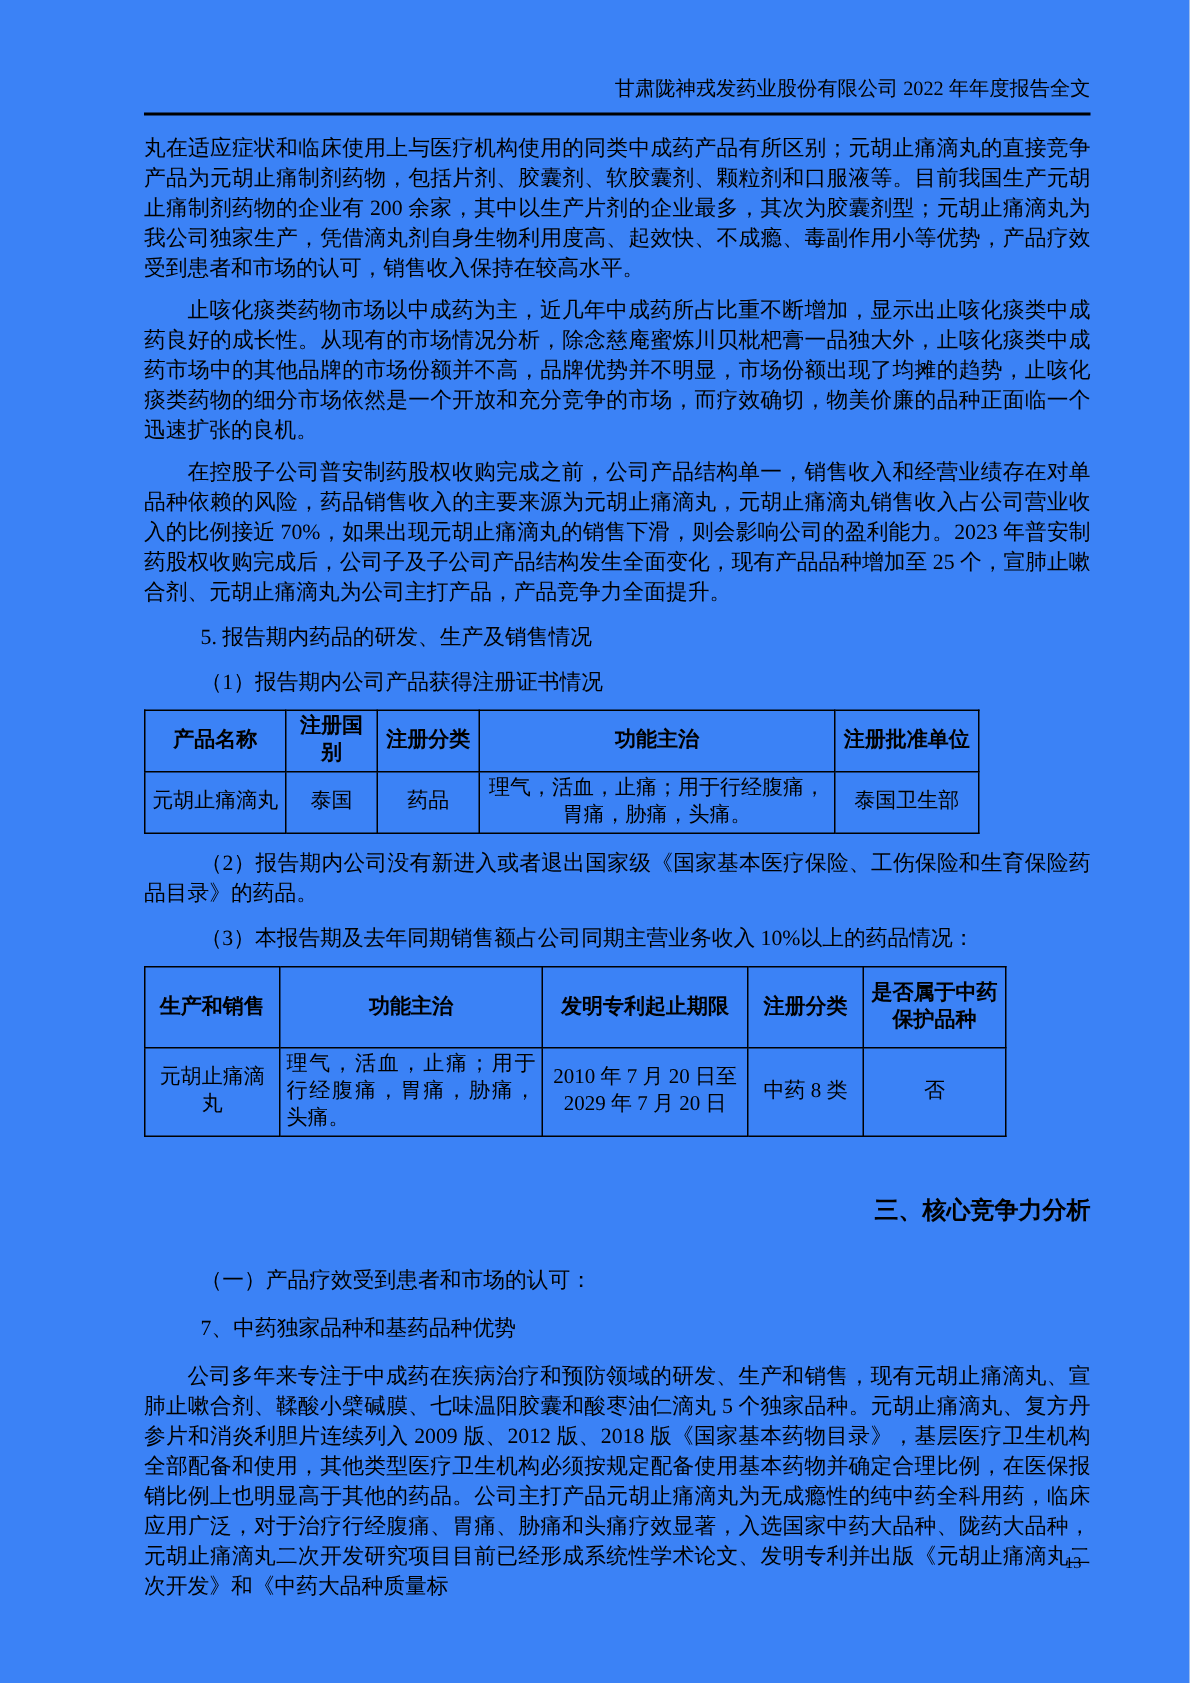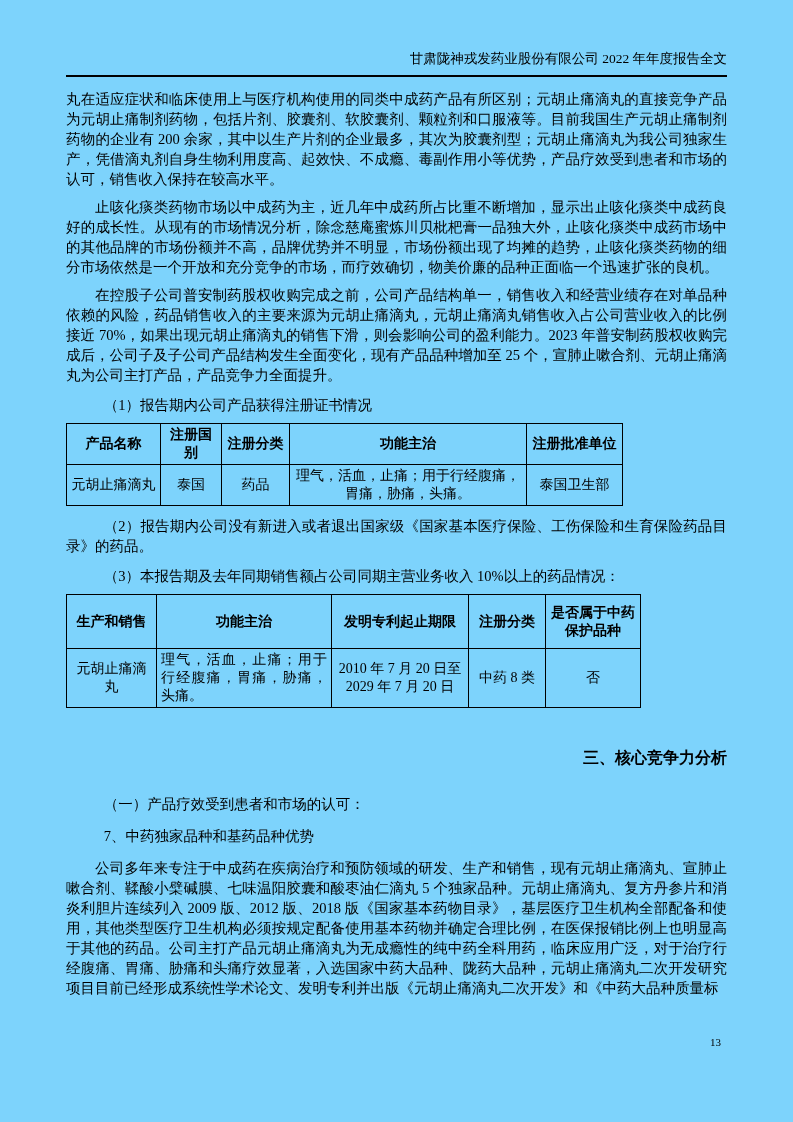--- a/index.html
+++ b/index.html
@@ -1,22 +1,22 @@
 <!DOCTYPE html>
 <html><head>
 <meta charset="utf-8">
 <style>
   html,body { margin:0; padding:0; background:#e8e8e8; }
   .page {
     position: relative;
     width: 793px; height: 1122px;
     margin: 0 auto;
-    background: #7dd3fc;
+    background: #3b82f6;
     box-sizing: border-box;
-    padding: 50px 66px 0 66px;
+    padding: 50px 66px 0 96px;
     font-family: "Liberation Serif", "DejaVu Serif", serif;
     color: #000;
     overflow: hidden;
   }
   .doc-header {
     text-align: right;
     font-size: 13.5px;
     line-height: 18px;
     padding-bottom: 7px;
     border-bottom: 2px solid #000;
@@ -75,20 +75,21 @@
   <div class="doc-header">
     <span>甘肃陇神戎发药业股份有限公司 2022 年年度报告全文</span>
   </div>
 
   <div class="body-text">
 
     <p class="para no-indent">丸在适应症状和临床使用上与医疗机构使用的同类中成药产品有所区别；元胡止痛滴丸的直接竞争产品为元胡止痛制剂药物，包括片剂、胶囊剂、软胶囊剂、颗粒剂和口服液等。目前我国生产元胡止痛制剂药物的企业有 200 余家，其中以生产片剂的企业最多，其次为胶囊剂型；元胡止痛滴丸为我公司独家生产，凭借滴丸剂自身生物利用度高、起效快、不成瘾、毒副作用小等优势，产品疗效受到患者和市场的认可，销售收入保持在较高水平。</p>
     <p class="para">止咳化痰类药物市场以中成药为主，近几年中成药所占比重不断增加，显示出止咳化痰类中成药良好的成长性。从现有的市场情况分析，除念慈庵蜜炼川贝枇杷膏一品独大外，止咳化痰类中成药市场中的其他品牌的市场份额并不高，品牌优势并不明显，市场份额出现了均摊的趋势，止咳化痰类药物的细分市场依然是一个开放和充分竞争的市场，而疗效确切，物美价廉的品种正面临一个迅速扩张的良机。</p>
     <p class="para">在控股子公司普安制药股权收购完成之前，公司产品结构单一，销售收入和经营业绩存在对单品种依赖的风险，药品销售收入的主要来源为元胡止痛滴丸，元胡止痛滴丸销售收入占公司营业收入的比例接近 70%，如果出现元胡止痛滴丸的销售下滑，则会影响公司的盈利能力。2023 年普安制药股权收购完成后，公司子及子公司产品结构发生全面变化，现有产品品种增加至 25 个，宣肺止嗽合剂、元胡止痛滴丸为公司主打产品，产品竞争力全面提升。</p>
 
+    <p class="list-item">5. 报告期内药品的研发、生产及销售情况</p>
     <p class="list-item">（1）报告期内公司产品获得注册证书情况</p>
 
     <table id="table1" class="doc-table">
       <colgroup>
         <col style="width:94px">
           <col style="width:61px">
           <col style="width:68px">
           <col style="width:237px">
           <col style="width:96px">
       </colgroup>

